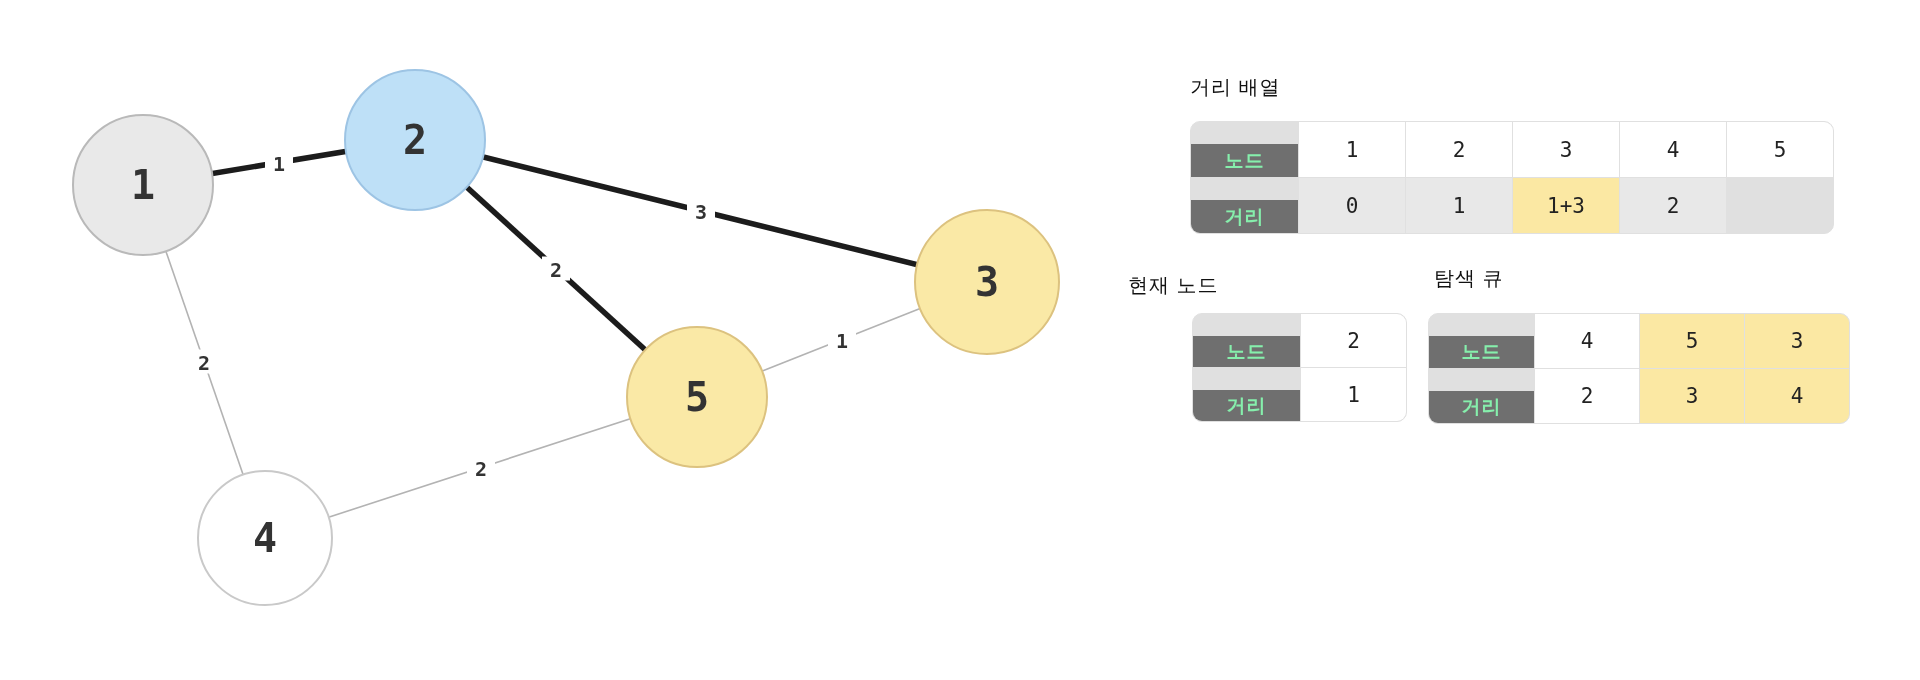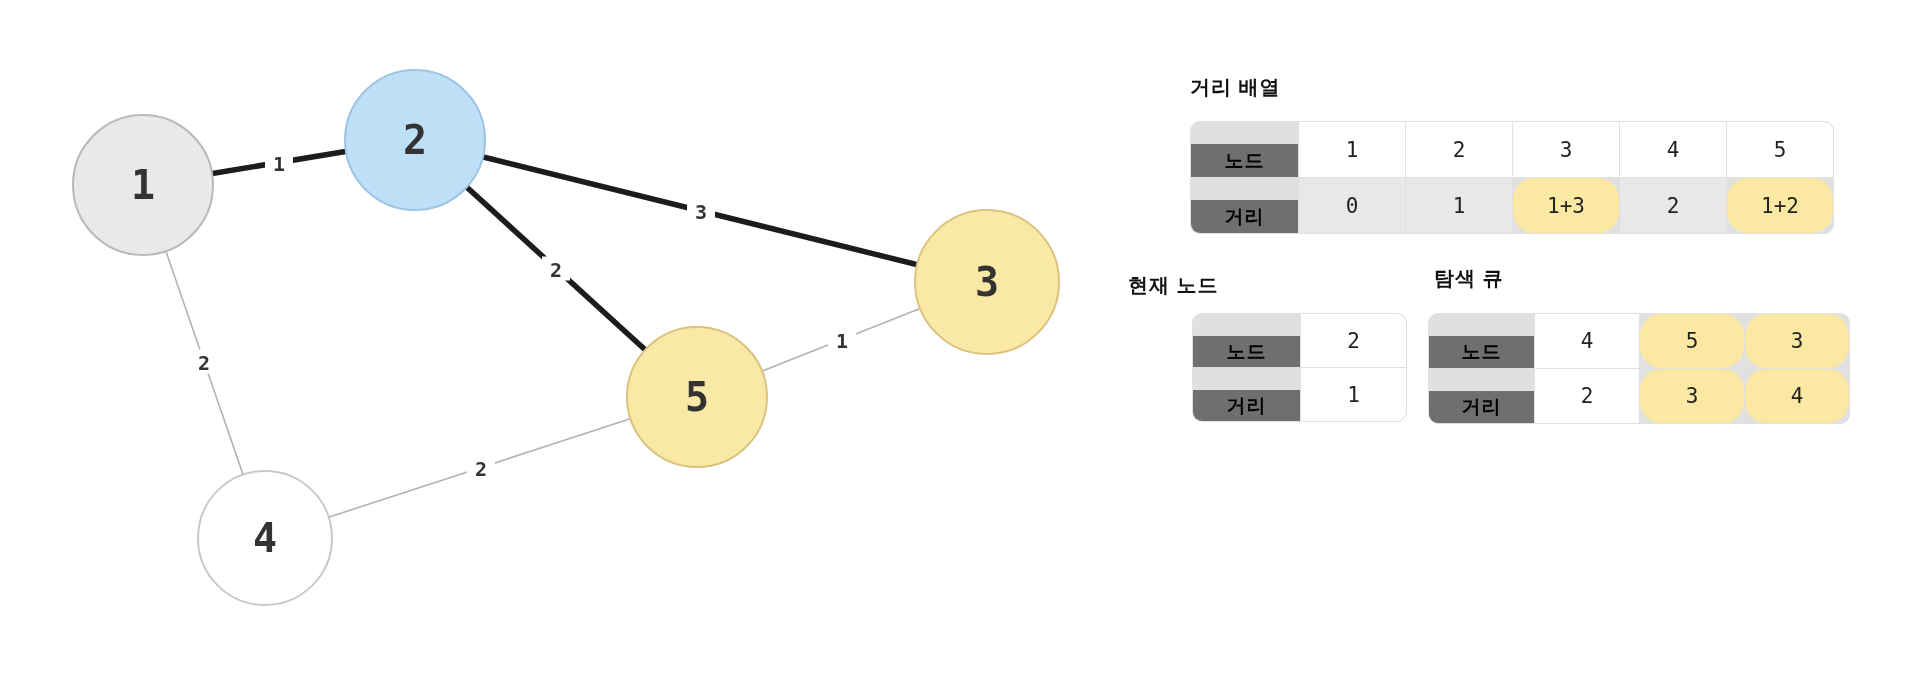--- a/index.html
+++ b/index.html
@@ -3,42 +3,42 @@
 <meta charset="utf-8">
 <style>
   html,body{margin:0;padding:0;}
   body{
     width:1920px;height:680px;position:relative;overflow:hidden;
     background:#ffffff;
     font-family:"Liberation Sans", sans-serif;
   }
   .abs{position:absolute;}
   .panel-title{
-    font-size:20px;font-weight:700;color:#111111;letter-spacing:1px;
+    font-size:20px;font-weight:400;color:#111111;letter-spacing:1px;
     white-space:nowrap;
   }
   .tbl{
     display:grid;gap:1px;background:#e0e0e0;
     border:1px solid #e0e0e0;border-radius:10px;overflow:hidden;
   }
   .cell{
     display:flex;align-items:center;justify-content:center;
     background:#ffffff;
   }
   .cell.hdr{
-    background:#6f6f6f;color:#000000;font-weight:700;font-size:19px;
+    background:#6f6f6f;color:#86efac;font-weight:700;font-size:19px;
     letter-spacing:1px;
     margin-top:22px;
   }
   .cell.num{
     font-family:"DejaVu Sans Mono", monospace;
     font-size:21px;font-weight:500;color:#222222;
   }
   .cell.gray{background:#e8e8e8;}
-  .cell.yellow{background:#fbe8a3;border-radius:21px;}
+  .cell.yellow{background:#fbe8a3;}
   .dist-table{grid-template-columns:107px repeat(5,106px);grid-auto-rows:55px;}
   .current-table{grid-template-columns:107px 105px;grid-auto-rows:53px;}
   .queue-table{grid-template-columns:105px repeat(3,104px);grid-auto-rows:54px;}
   svg text{user-select:none;}
   .node-label{
     font-family:"DejaVu Sans Mono", monospace;font-size:40px;font-weight:700;fill:#333333;
   }
   .edge-label{
     font-family:"DejaVu Sans Mono", monospace;font-size:20px;font-weight:700;fill:#333333;
   }
@@ -83,21 +83,20 @@
     <div class="cell num">1</div>
     <div class="cell num">2</div>
     <div class="cell num">3</div>
     <div class="cell num">4</div>
     <div class="cell num">5</div>
     <div class="cell hdr">거리</div>
     <div class="cell num gray">0</div>
     <div class="cell num gray">1</div>
     <div class="cell num yellow">1+3</div>
     <div class="cell num gray">2</div>
-    <div class="cell num yellow">1+2</div>
   </div>
 
 <div class="abs panel-title" style="left:1128px;top:272px;">현재 노드</div>
 <div class="abs tbl current-table" style="left:1192px;top:313px;">
   <div class="cell hdr">노드</div>
   <div class="cell num">2</div>
   <div class="cell hdr">거리</div>
   <div class="cell num">1</div>
 </div>
 

